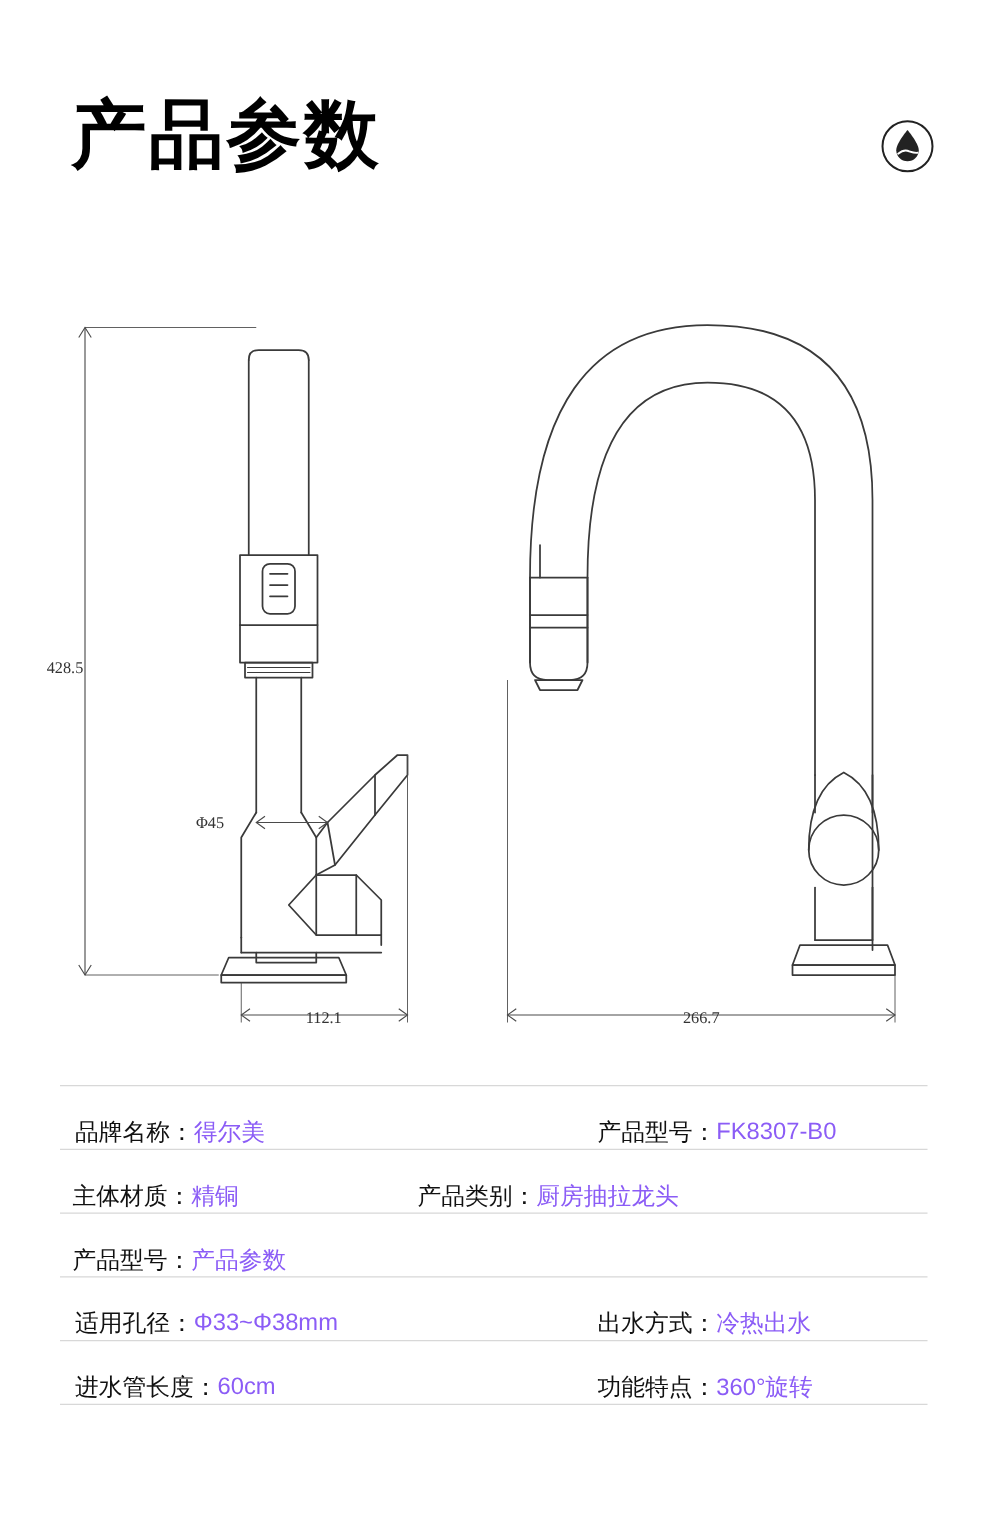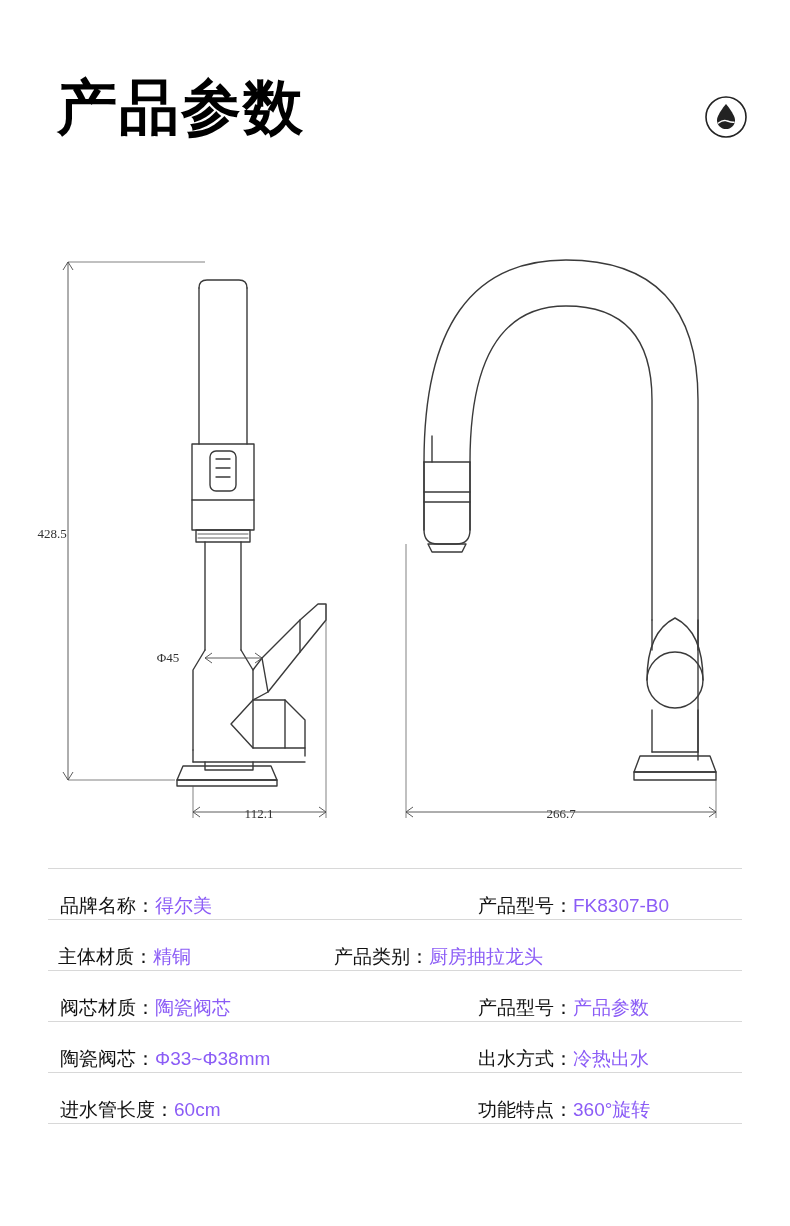--- a/index.html
+++ b/index.html
@@ -242,33 +242,29 @@
         <span class="spec-label">主体材质：</span>
         <span class="spec-value">精铜</span>
       </div>
       <div class="spec-cell left">
         <span class="spec-label">产品类别：</span>
         <span class="spec-value">厨房抽拉龙头</span>
       </div>
     </div>
 
     <div class="spec-row">
-      <div class="spec-cell left">
-        <span class="spec-label">阀芯材质：</span>
-        <span class="spec-value">陶瓷阀芯</span>
-      </div>
       <div class="spec-cell right">
         <span class="spec-label">产品型号：</span>
         <span class="spec-value">产品参数</span>
       </div>
     </div>
 
     <div class="spec-row">
       <div class="spec-cell left">
-        <span class="spec-label">陶瓷阀芯：</span>
+        <span class="spec-label">适用孔径：</span>
         <span class="spec-value">Φ33~Φ38mm</span>
       </div>
       <div class="spec-cell right">
         <span class="spec-label">出水方式：</span>
         <span class="spec-value">冷热出水</span>
       </div>
     </div>
 
     <div class="spec-row">
       <div class="spec-cell left">

